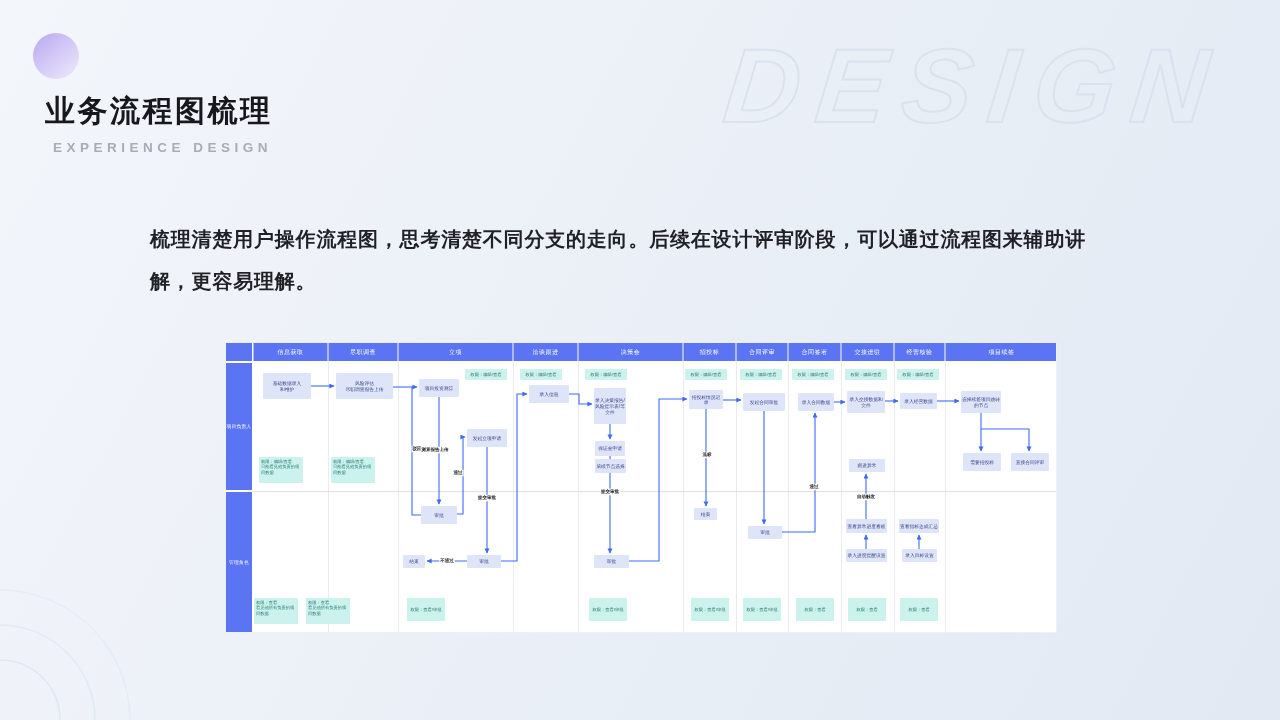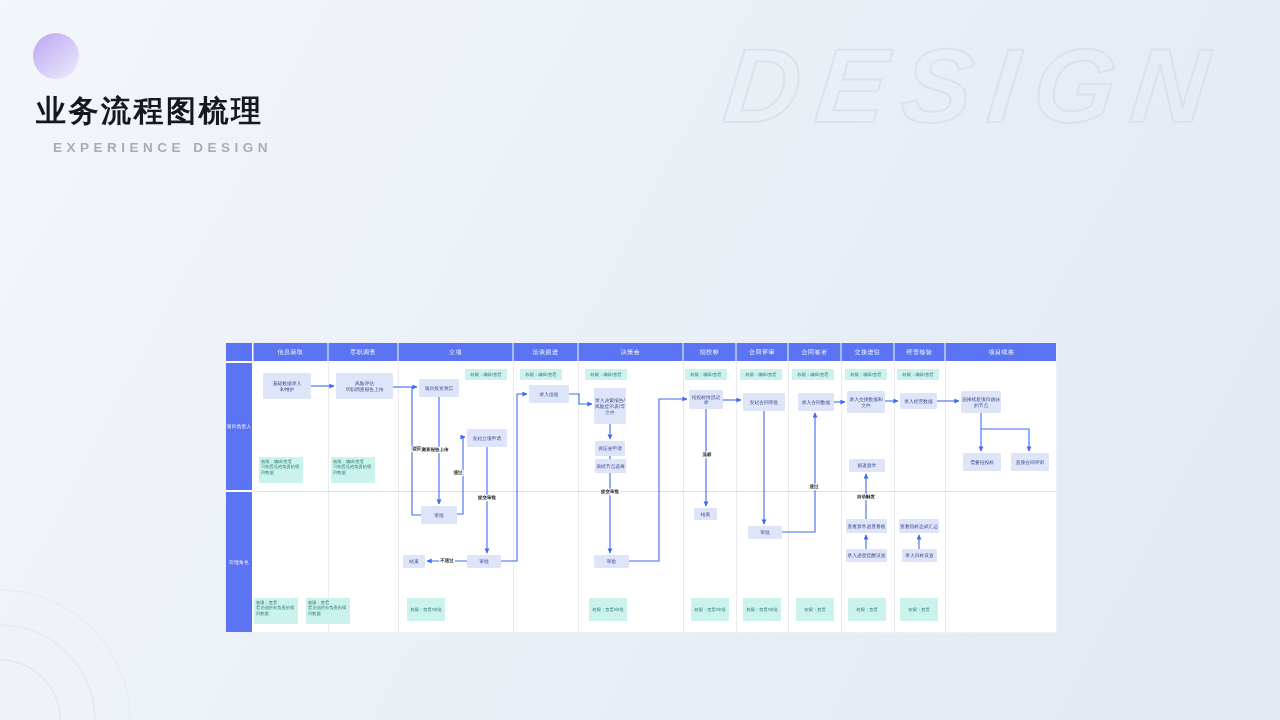--- a/index.html
+++ b/index.html
@@ -12,21 +12,21 @@
   .slide { position:absolute; inset:0; }
 
   
   .chapter-circle {
     position:absolute; left:33px; top:33px; width:46px; height:46px; border-radius:50%;
     background:linear-gradient(140deg,#bcabf2 5%,#d6cdf7 55%,#efeafc 100%);
   }
   .chapter-row { position:absolute; left:53px; top:42px; display:flex; align-items:flex-start; }
   .chapter-num { font-size:40px; font-weight:bold; letter-spacing:4px; line-height:1.05; }
   .chapter-tag { font-size:23px; font-weight:bold; margin-left:10px; margin-top:5px; letter-spacing:1px; }
-  .page-title { position:absolute; left:36px; top:91px; font-size:30px; font-weight:bold; color:#16181d; letter-spacing:2.5px; }
+  .page-title { position:absolute; left:45px; top:91px; font-size:30px; font-weight:bold; color:#16181d; letter-spacing:2.5px; }
   .page-subtitle { position:absolute; left:53px; top:140px; font-size:13.5px; font-weight:bold; color:#a7acb8; letter-spacing:4.5px; }
   .watermark {
     position:absolute; right:56px; top:26px; font-size:105px; font-weight:bold; font-style:italic;
     letter-spacing:16px; color:transparent; -webkit-text-stroke:2px #d9e0ec;
     transform:skewX(-6deg); opacity:.85; white-space:nowrap;
   }
   .intro {
     position:absolute; left:150px; top:218px; width:948px;
     font-size:20px; font-weight:bold; line-height:2.1; letter-spacing:0.8px; color:#1f2126;
   }
@@ -79,20 +79,21 @@
     <path d="M0,65 A95,95 0 0 1 95,160" fill="none" stroke="#dde5f1" stroke-width="1.5" opacity="0.7"></path>
     <path d="M0,30 A130,130 0 0 1 130,160" fill="none" stroke="#e0e7f2" stroke-width="1.5" opacity="0.6"></path>
   </svg>
 
   <div class="watermark">DESIGN</div>
 
   <div class="chapter-circle"></div>
   <div class="page-title">业务流程图梳理</div>
   <div class="page-subtitle">EXPERIENCE DESIGN</div>
 
+  <p class="intro">梳理清楚用户操作流程图，思考清楚不同分支的走向。后续在设计评审阶段，可以通过流程图来辅助讲解，更容易理解。</p>
 
   <div class="flowchart">
     <div class="flow-scale" id="flow-root">
         <div class="fc-vline" style="left: 204px; top: 38px; width: 2px; height: 544px;"></div>
         <div class="fc-vline" style="left: 344px; top: 38px; width: 2px; height: 544px;"></div>
         <div class="fc-vline" style="left: 574px; top: 38px; width: 2px; height: 544px;"></div>
         <div class="fc-vline" style="left: 704px; top: 38px; width: 2px; height: 544px;"></div>
         <div class="fc-vline" style="left: 914px; top: 38px; width: 2px; height: 544px;"></div>
         <div class="fc-vline" style="left: 1020px; top: 38px; width: 2px; height: 544px;"></div>
         <div class="fc-vline" style="left: 1124px; top: 38px; width: 2px; height: 544px;"></div>

